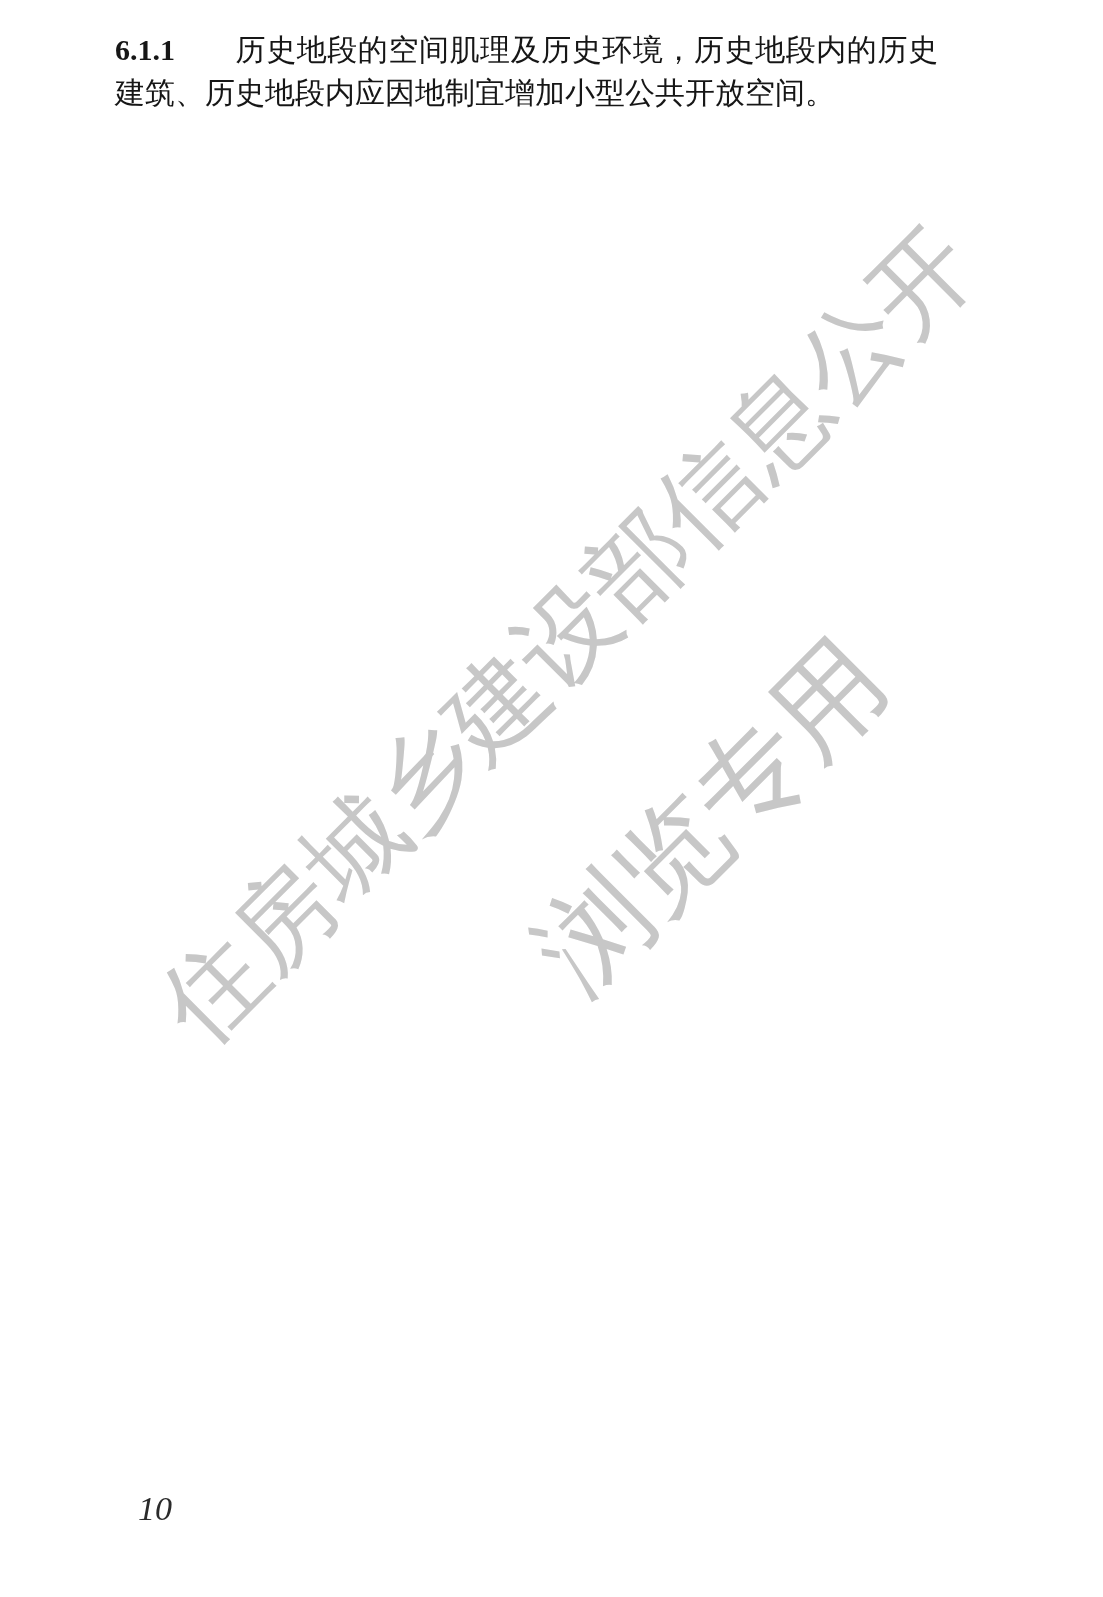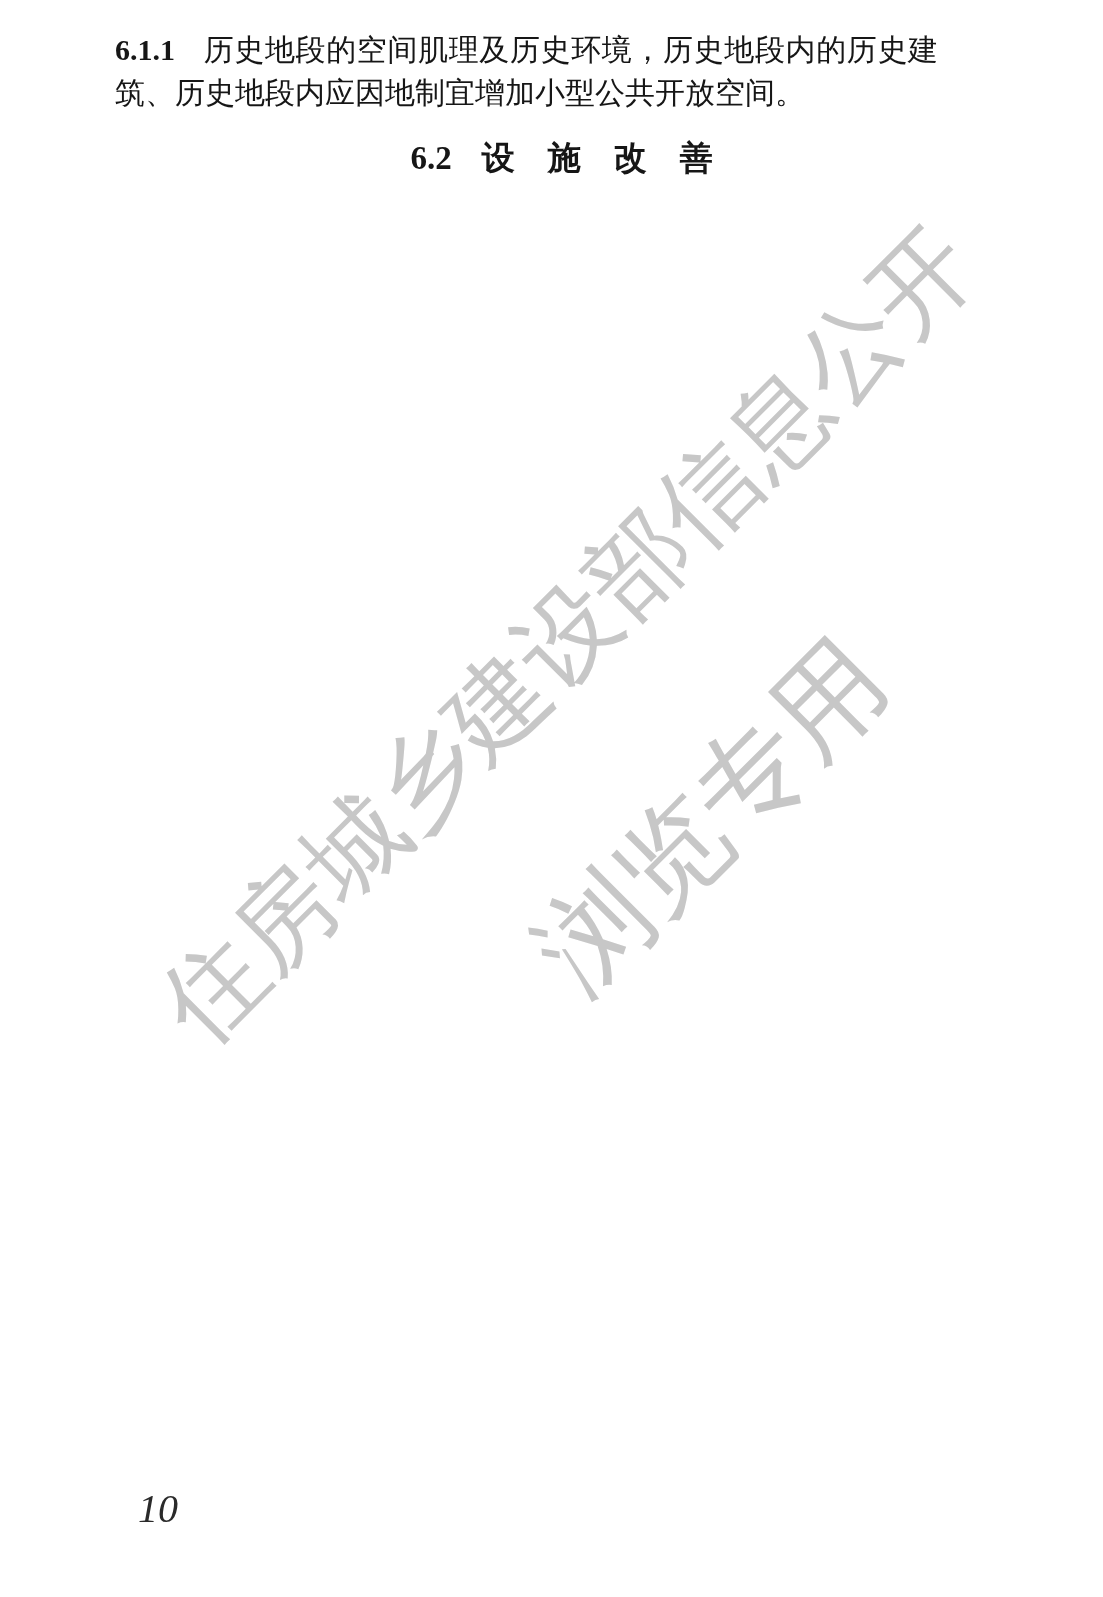--- a/index.html
+++ b/index.html
@@ -76,27 +76,27 @@
   }
   p.clause {
     margin: 0;
     font-size: 30px;
     line-height: 43px;
     text-align: justify;
   }
   p.clause.first { margin-top: 28px; }
   .clause-num {
     font-weight: bold;
-    margin-right: 28px;
+    margin-right: 60px;
   }
   .page-number {
     position: absolute;
     z-index: 1;
     left: 138px; top: 1489px;
-    font-size: 40px;
+    font-size: 34px;
     line-height: 40px;
     font-style: italic;
     color: #2a2a2a;
   }
 </style>
 </head>
 <body>
 
 <div class="page">
 
@@ -105,23 +105,20 @@
 
   <div class="content">
 
 
 
     <p class="clause first">
       <span class="clause-num">6.1.1</span><span class="clause-text">历史地段的空间肌理及历史环境，历史地段内的历史建筑、历史地段内应因地制宜增加小型公共开放空间。</span>
     </p>
 
 
-    <h2 class="section second">
-      <span class="section-num">6.2</span><span class="section-title">设施改善</span>
-    </h2>
 
 
 
   </div>
 
   <div class="page-number">10</div>
 
 </div>
 
 </body></html>

